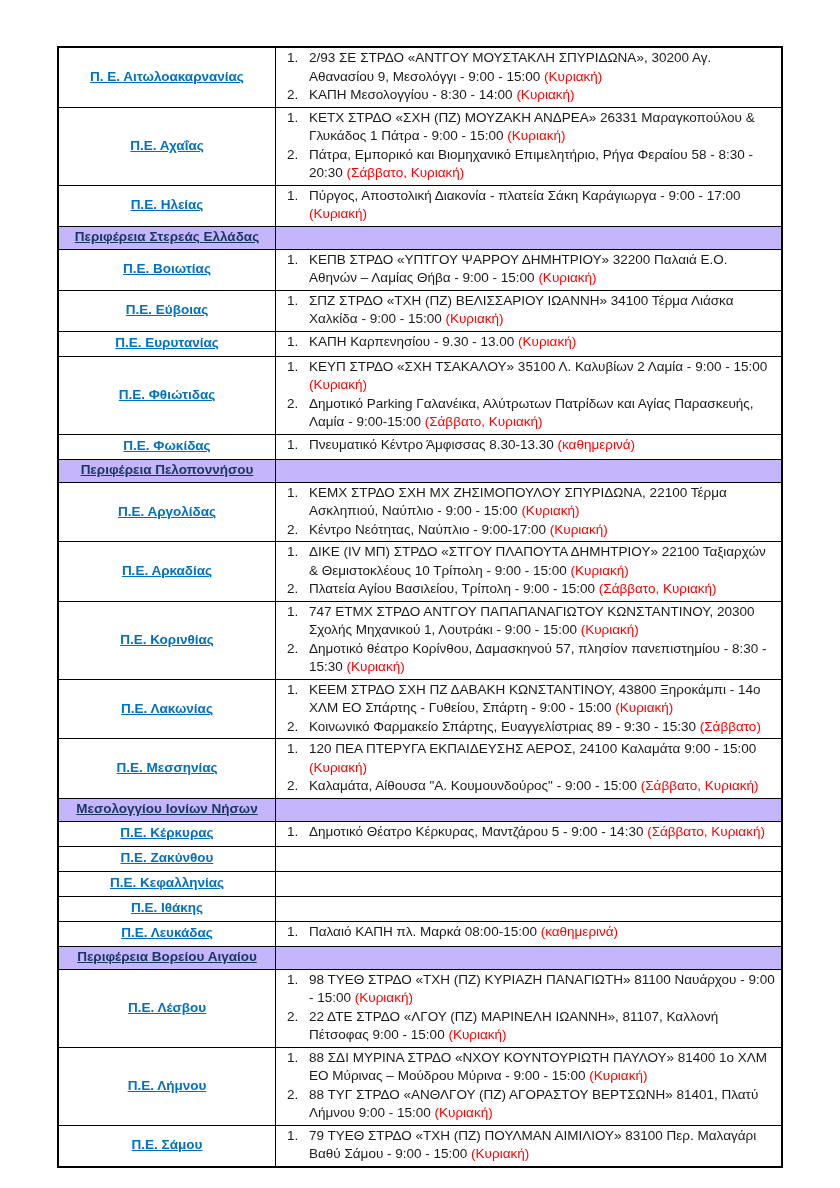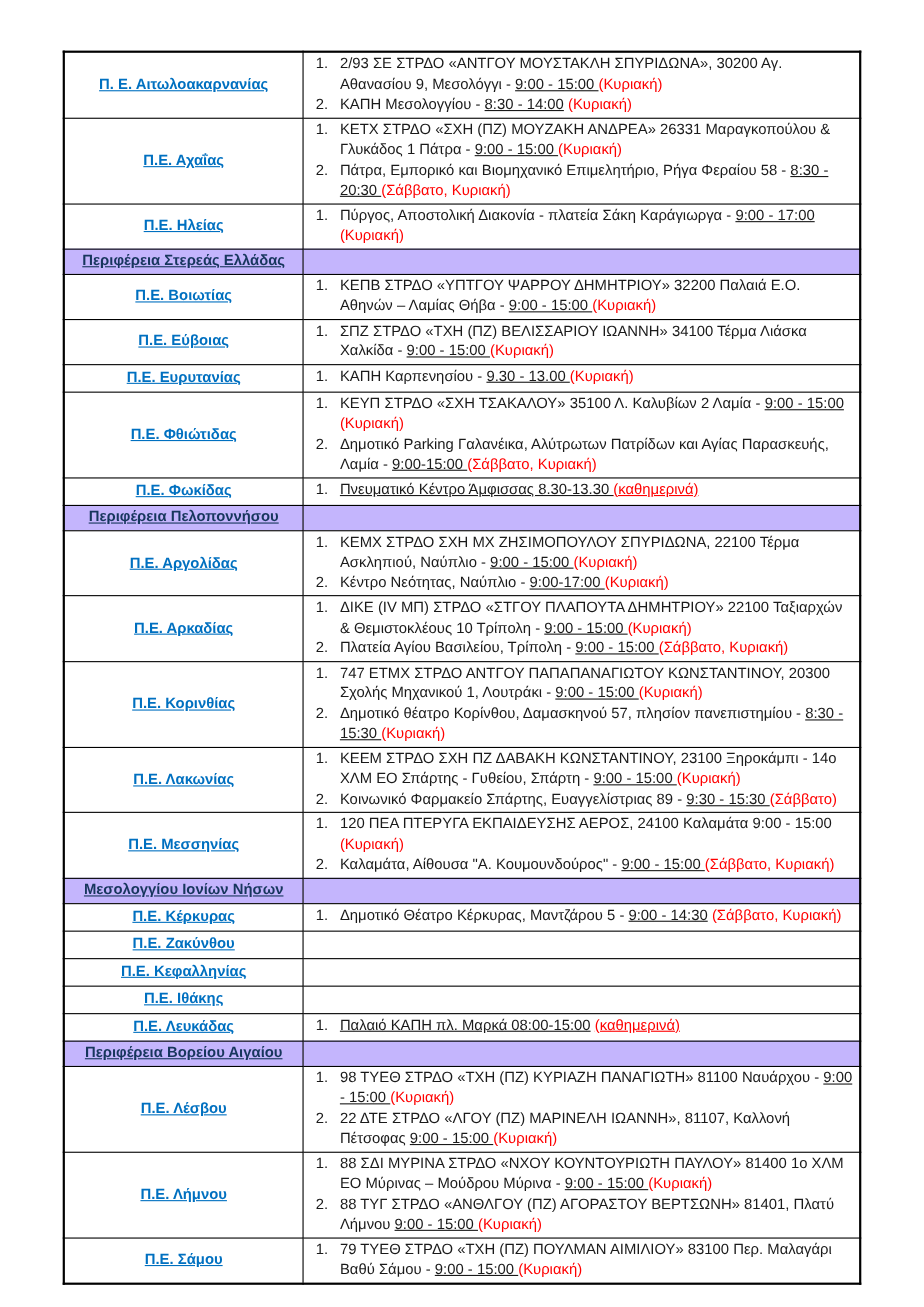--- a/index.html
+++ b/index.html
@@ -35,21 +35,21 @@
   td.hdr-cell{text-align:center;vertical-align:middle;height:20px;}
   .hdr-label{
     color:#17365D;
     font-weight:bold;
     text-decoration:underline;
   }
   td.items-cell{padding:1px 4px 2px 6px;}
   .item{display:flex;align-items:flex-start;}
   .item-num{flex:0 0 27px;padding-left:5px;box-sizing:border-box;}
   .item-text{flex:1;}
-  .u{text-decoration:underline;}
+  .u{}
   .red{color:#FF0000;text-align:right;}
 </style>
 </head>
 <body>
 
 <div class="page">
   <table class="sched">
     <tbody>
         <tr>
           <td class="region-cell"><span class="region-label">Π. Ε. Αιτωλοακαρνανίας</span></td>
@@ -180,21 +180,21 @@
               <span class="item-num">2.</span>
               <span class="item-text"><span>Δημοτικό θέατρο Κορίνθου, Δαμασκηνού 57, πλησίον πανεπιστημίου - </span><span class="u">8:30 - 15:30 </span><span class="red">(Κυριακή)</span></span>
             </div>
           </td>
         </tr>
         <tr>
           <td class="region-cell"><span class="region-label">Π.Ε. Λακωνίας</span></td>
           <td class="items-cell">
             <div class="item">
               <span class="item-num">1.</span>
-              <span class="item-text"><span>ΚΕΕΜ ΣΤΡΔΟ ΣΧΗ ΠΖ ΔΑΒΑΚΗ ΚΩΝΣΤΑΝΤΙΝΟΥ, 23100 Ξηροκάμπι - 14ο ΧΛΜ ΕΟ Σπάρτης - Γυθείου, Σπάρτη - </span><span class="u">9:00 - 15:00 </span><span class="red">(Κυριακή)</span></span>
+              <span class="item-text"><span>ΚΕΕΜ ΣΤΡΔΟ ΣΧΗ ΠΖ ΔΑΒΑΚΗ ΚΩΝΣΤΑΝΤΙΝΟΥ, 43800 Ξηροκάμπι - 14ο ΧΛΜ ΕΟ Σπάρτης - Γυθείου, Σπάρτη - </span><span class="u">9:00 - 15:00 </span><span class="red">(Κυριακή)</span></span>
             </div>
             <div class="item">
               <span class="item-num">2.</span>
               <span class="item-text"><span>Κοινωνικό Φαρμακείο Σπάρτης, Ευαγγελίστριας 89 - </span><span class="u">9:30 - 15:30 </span><span class="red">(Σάββατο)</span></span>
             </div>
           </td>
         </tr>
         <tr>
           <td class="region-cell"><span class="region-label">Π.Ε. Μεσσηνίας</span></td>
           <td class="items-cell">

